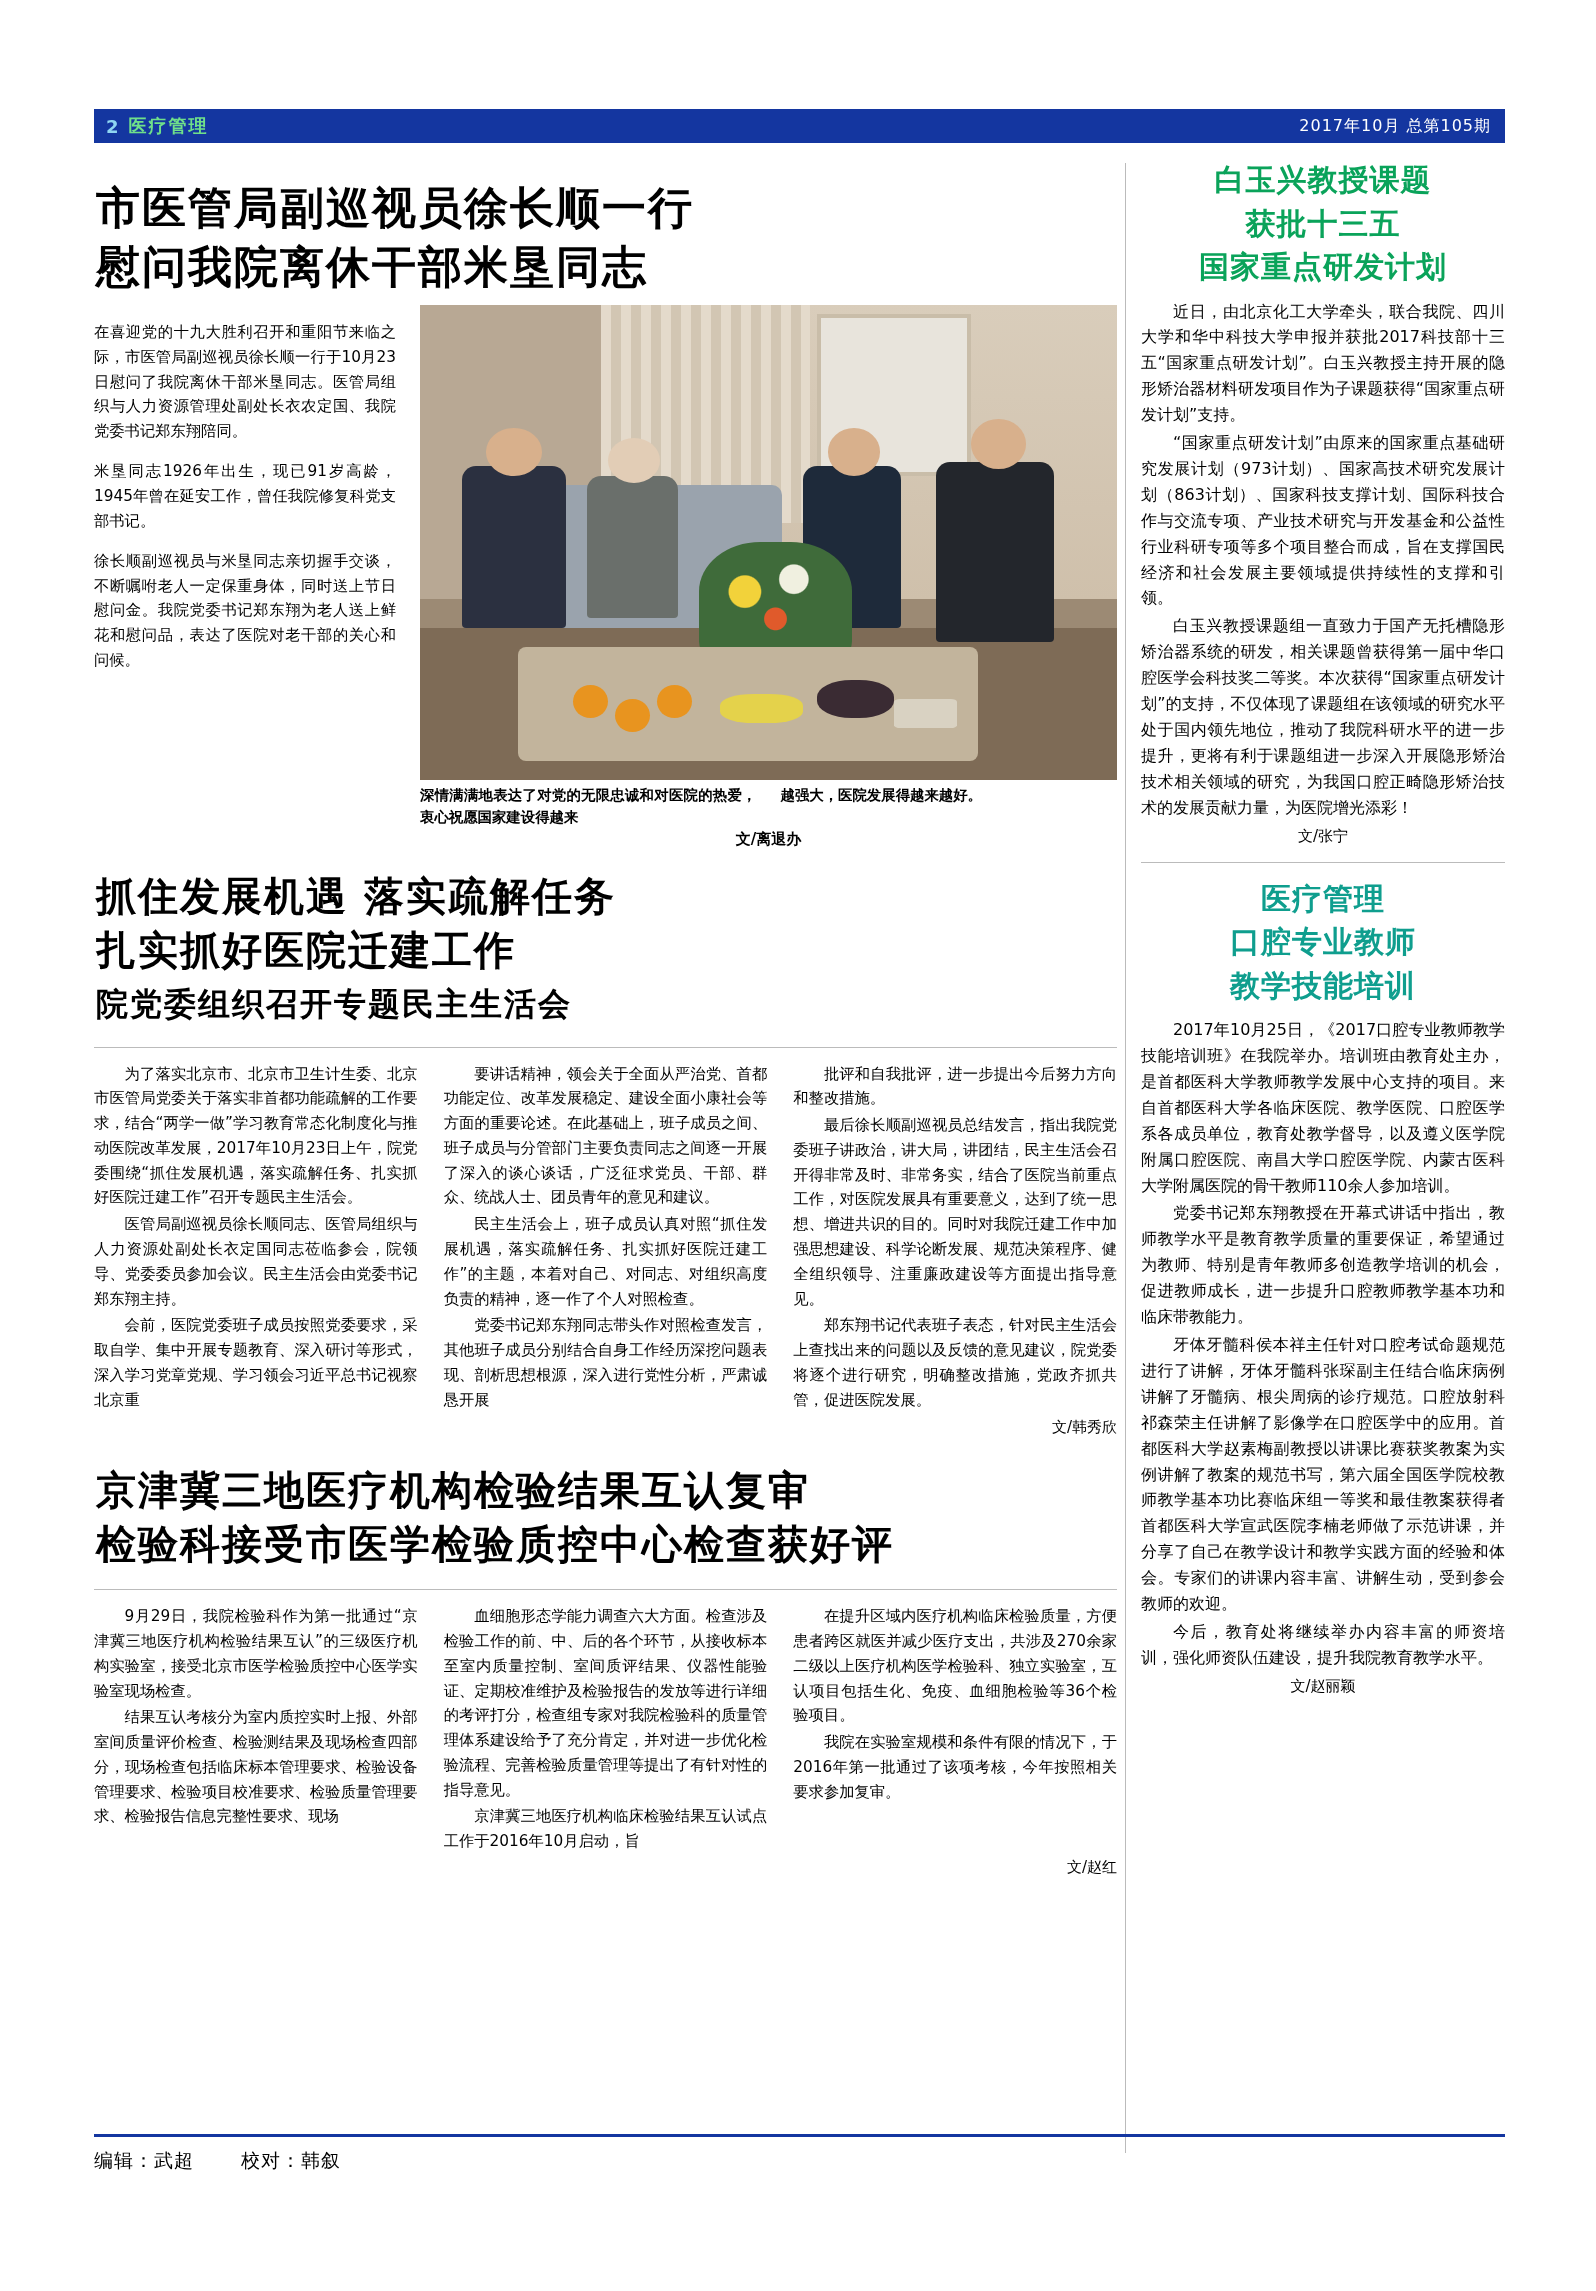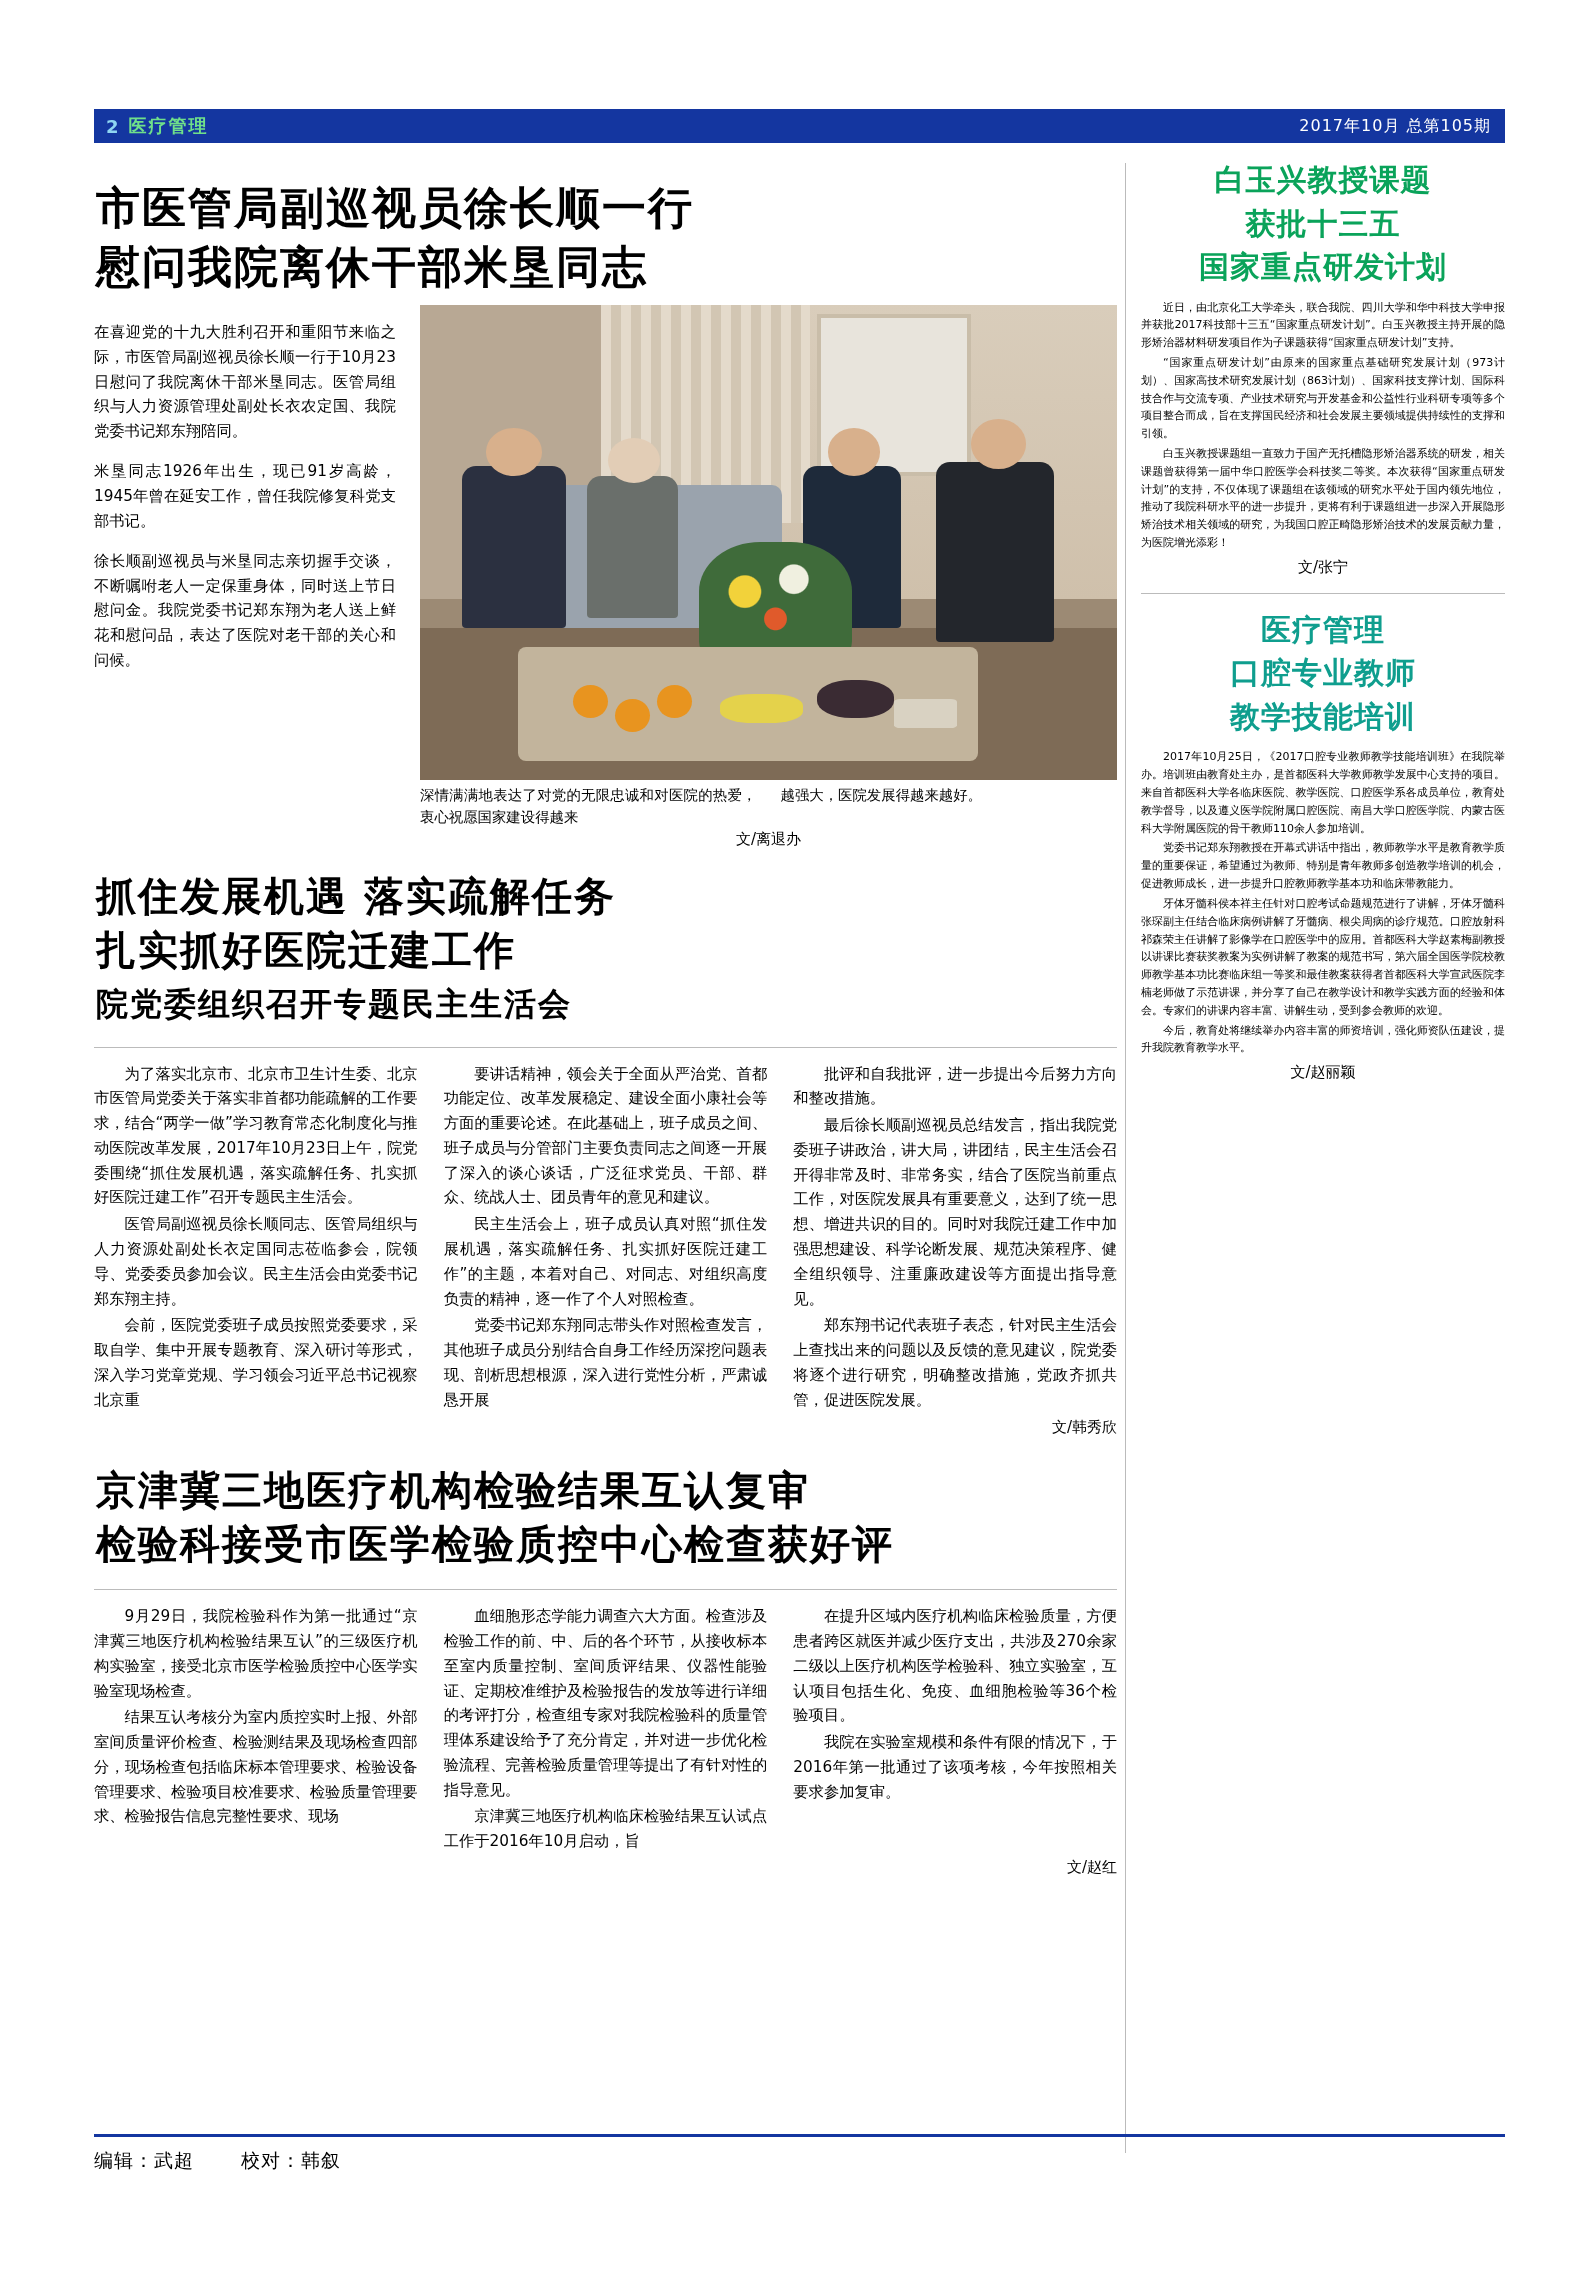--- a/index.html
+++ b/index.html
@@ -86,21 +86,21 @@
   
   .art1 {
     position:relative;
     width:1023px;
   }
   .art1 .c1 {
     float:left; width:302px; margin-right:24px;
     font-size:15.3px; line-height:1.62; text-align:justify;
   }
   .art1 .photo {
-    float:left; width:697px;
+    float:left; width:697px;font-weight:bold;
   }
   .art1 .photo .imgbox {
     width:697px; height:475px;
     overflow:hidden; position:relative;
     background:#cbb8a4;
   }
   .art1 .caption {
     margin-top:4px;
     font-size:14.4px; line-height:1.55;
     column-count:2; column-gap:24px;
@@ -127,21 +127,21 @@
   .r-title {
     text-align:center;
     font-family:"DejaVu Serif","Liberation Serif",serif;
     font-weight:bold;
     font-size:30px;
     line-height:1.45;
     letter-spacing:1px;
   }
   .r-green { color:#0aa35a; }
   .r-teal  { color:#0f9e8e; }
-  .r-body { font-size:11px; line-height:1.62; text-align:justify; margin-top:10px; }
+  .r-body { font-size:16px; line-height:1.62; text-align:justify; margin-top:10px; }
   .r-body p { margin:0 0 2px; text-indent:2em; }
   .r-byline { text-align:center; font-size:15px; margin-top:6px; }
   .r-rule { height:1px; background:#bbb; margin:16px 0 14px; }
   
   .footline {
     position:absolute; left:94px; top:2134px; width:1411px; height:3px;
     background:#1436a0;
   }
   .footer {
     position:absolute; left:94px; top:2148px; width:1411px;

